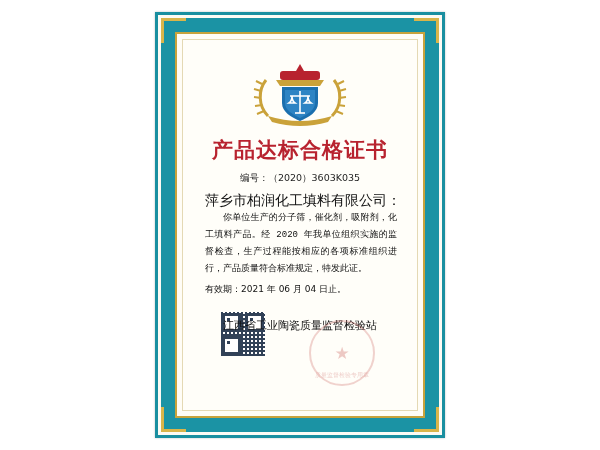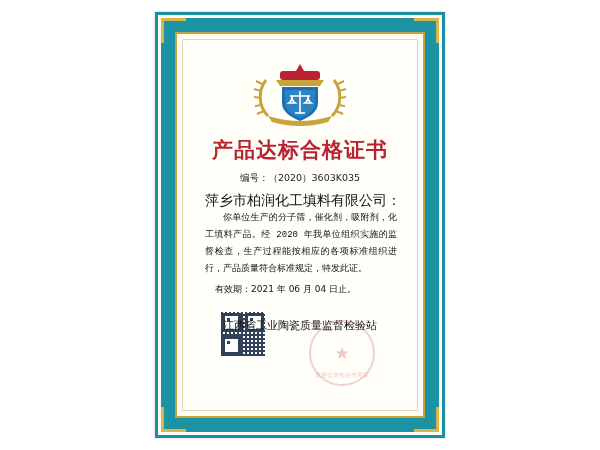--- a/index.html
+++ b/index.html
@@ -132,21 +132,20 @@
     text-indent: 18px;
     font-family: Liberation Mono, monospace;
   }
   .validity {
     position: absolute;
     left: 22px;
     top: 243px;
     font-size: 9px;
     color: #111;
     font-family: "DejaVu Sans", sans-serif;
-    margin-left: 10px;
   }
 
   
   .qr {
     position: absolute;
     left: 38px;
     top: 272px;
     width: 44px;
     height: 44px;
     background:

